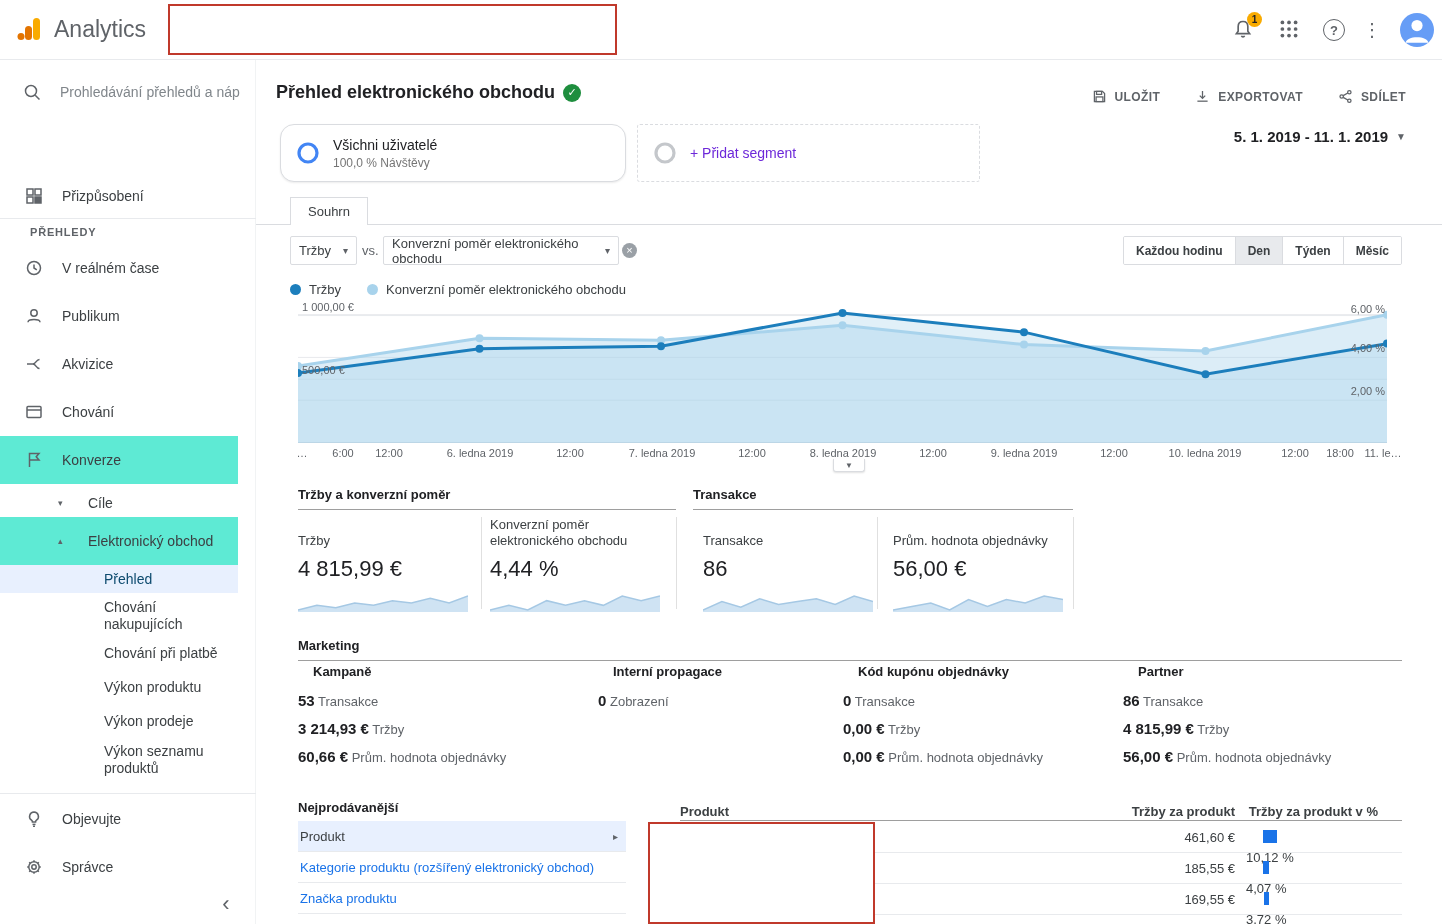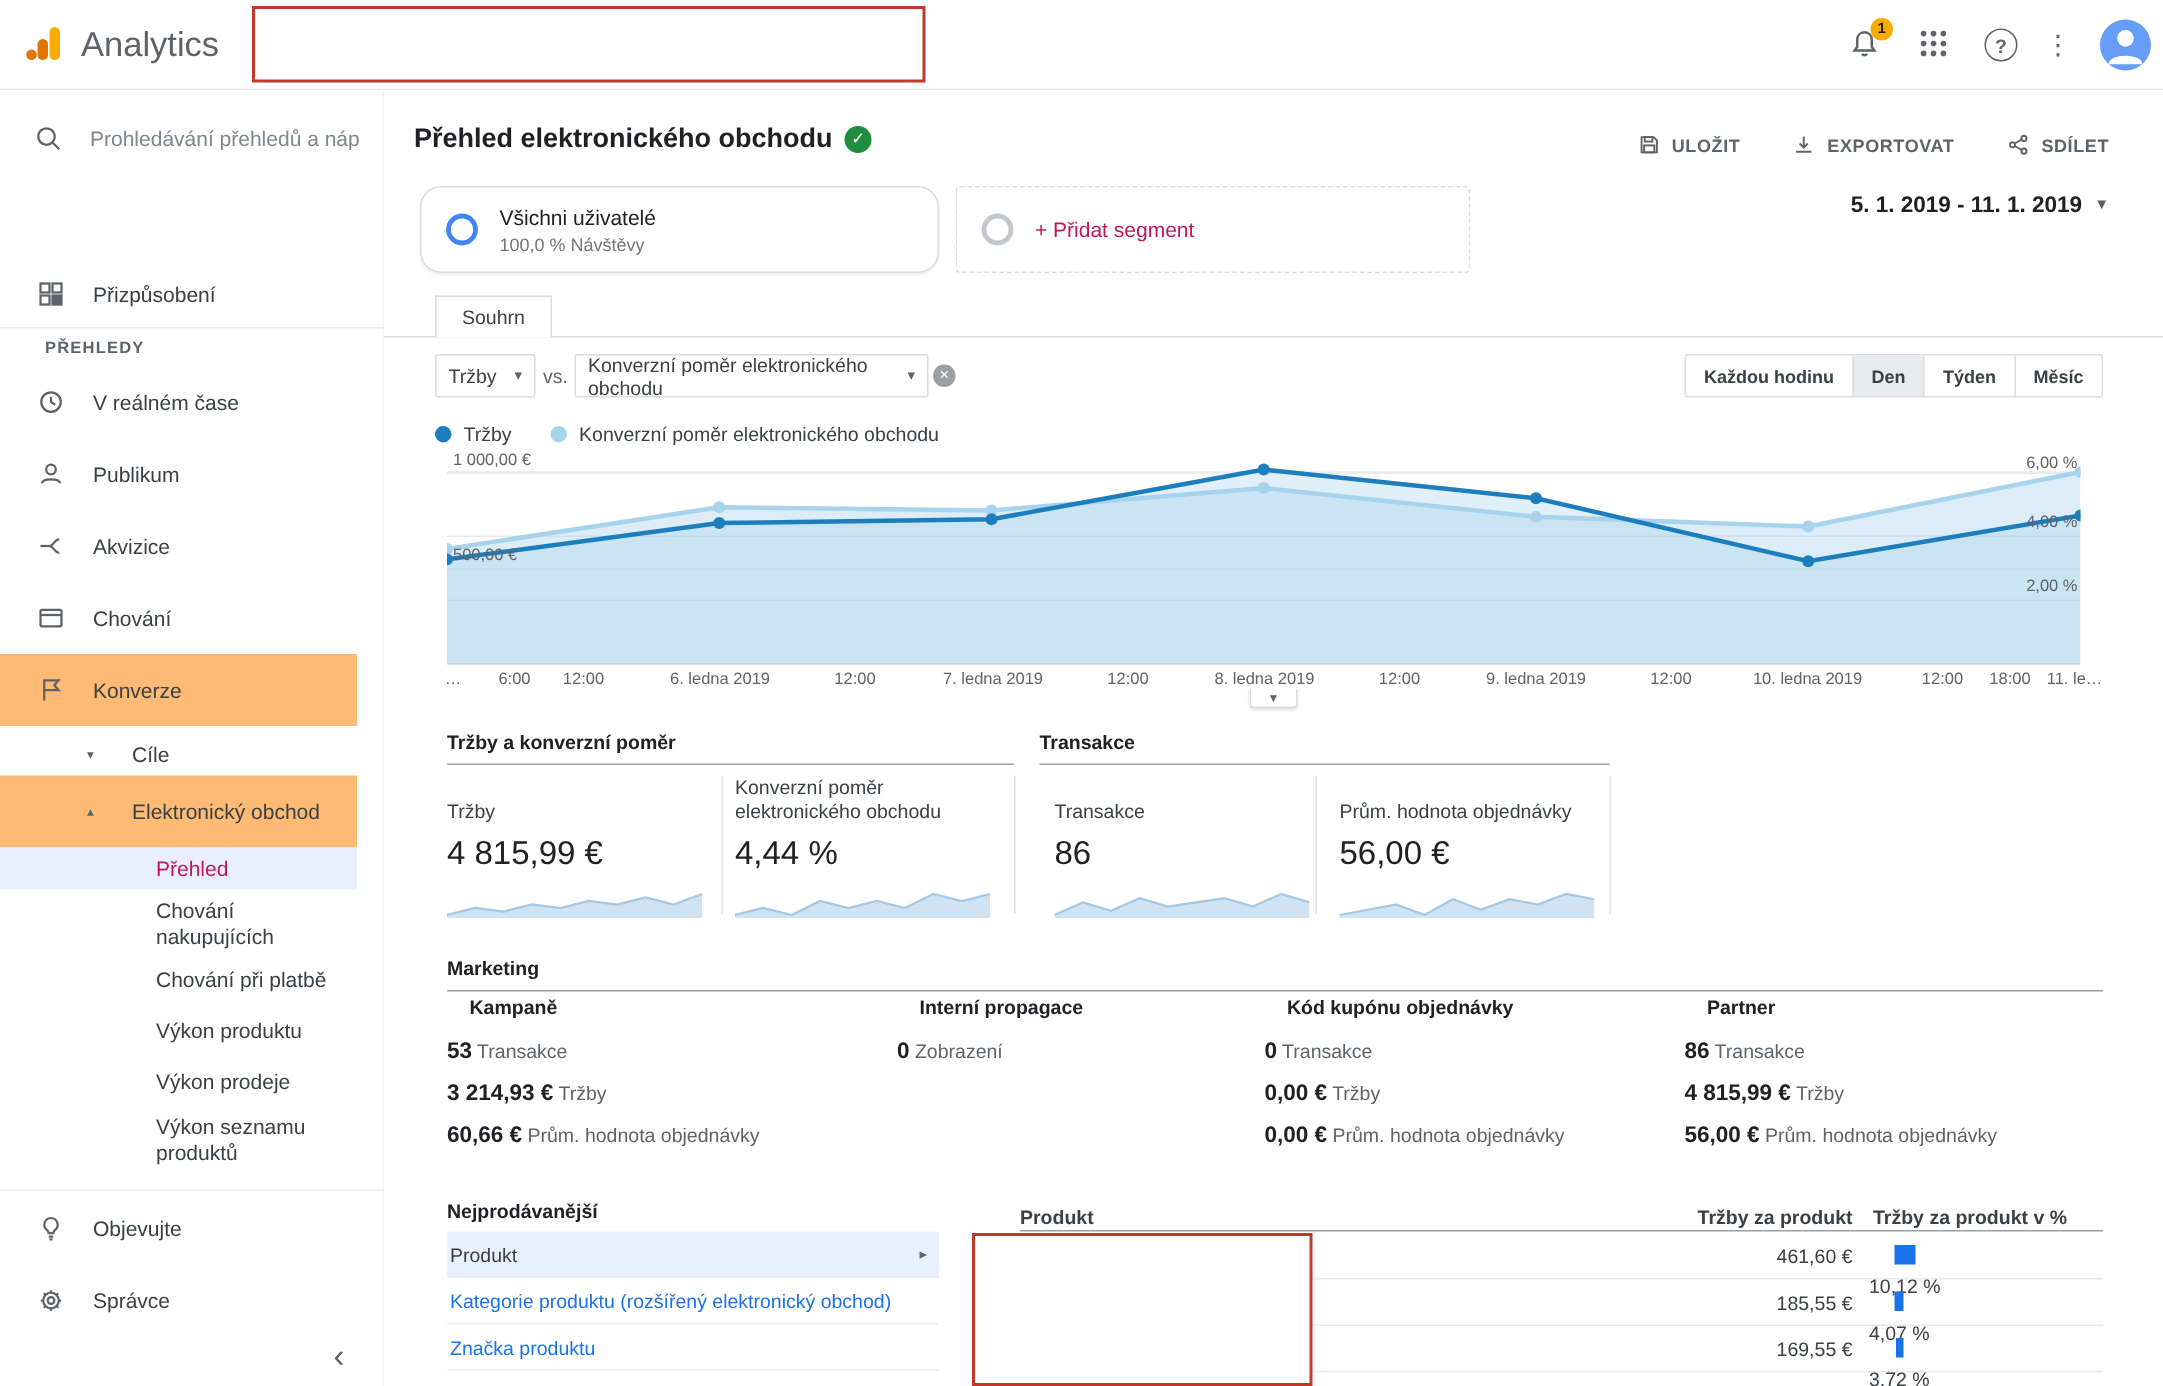--- a/index.html
+++ b/index.html
@@ -26,21 +26,21 @@
   .redaction { position:absolute; background:#fff; border:2px solid #c0392b; z-index:60; }
 
   
   .sidebar { position:absolute; left:0; top:60px; width:256px; height:864px; background:#fff;
              border-right:1px solid #f1f3f4; z-index:5; }
   .sb-row { position:absolute; left:0; width:256px; display:flex; align-items:center; cursor:pointer; }
   .sb-row .ic { position:absolute; left:24px; width:20px; height:20px; }
   .sb-label { position:absolute; left:62px; font-size:14px; color:#3c4043; }
   .sb-sec { position:absolute; left:30px; font-size:11px; font-weight:bold; letter-spacing:.8px; color:#5f6368; }
   .sb-div { position:absolute; left:0; width:256px; border-top:1px solid #e8eaed; }
-  .hl-gray { background:#fdba74; width:238px; }
+  .hl-gray { background:#5eead4; width:238px; }
   .hl-blue { background:#e8f0fe; width:238px; }
   .sb-caret { position:absolute; left:58px; font-size:9px; color:#5f6368; }
   .sb-sub-label { position:absolute; left:88px; font-size:14px; color:#3c4043; line-height:17px; }
   .sb-child-label { position:absolute; left:104px; font-size:14px; color:#3c4043; line-height:17px; }
   .srch-input { border:none; outline:none; background:transparent; font-size:14px; color:#5f6368; width:180px;
                 font-family:"Liberation Sans","DejaVu Sans",sans-serif; }
   .srch-input::placeholder { color:#80868b; opacity:1; }
   .collapse { position:absolute; left:212px; bottom:6px; width:28px; height:28px; color:#5f6368;
               font-size:22px; display:flex; align-items:center; justify-content:center; cursor:pointer; }
 
@@ -243,21 +243,21 @@
     <span class="sb-caret">▾</span>
     <span class="sb-sub-label">Cíle</span>
   </div>
 
   <div class="sb-row hl-gray" style="top:457px; height:48px;">
     <span class="sb-caret">▴</span>
     <span class="sb-sub-label" style="width:130px;">Elektronický obchod</span>
   </div>
 
   <div class="sb-row hl-blue" style="top:505px; height:28px;">
-    <span class="sb-child-label" style="color:#be185d;">Přehled</span>
+    <span class="sb-child-label" style="color:#0c4a6e;">Přehled</span>
   </div>
   <div class="sb-row" style="top:535px; height:42px;">
     <span class="sb-child-label" style="width:112px;">Chování nakupujících</span>
   </div>
   <div class="sb-row" style="top:579px; height:28px;">
     <span class="sb-child-label">Chování při platbě</span>
   </div>
   <div class="sb-row" style="top:613px; height:28px;">
     <span class="sb-child-label">Výkon produktu</span>
   </div>
@@ -333,21 +333,21 @@
     <div>
       <div class="seg-title">Všichni uživatelé</div>
       <div class="seg-sub">100,0 % Návštěvy</div>
     </div>
   </div>
 
   <div class="seg-card dashed" style="left:381px; width:343px;">
     <svg class="icon" width="26" height="26" viewBox="0 0 26 26">
       <circle cx="13" cy="13" r="9" fill="none" stroke="#c4c7cb" stroke-width="3.2"></circle>
     </svg>
-    <div class="seg-title" style="color:#be185d;">+ Přidat segment</div>
+    <div class="seg-title" style="color:#6d28d9;">+ Přidat segment</div>
   </div>
 
   <div class="date-range">
     <span>5. 1. 2019 - 11. 1. 2019</span>
     <span class="caret">▼</span>
   </div>
 
   <div class="tab">
     <span>Souhrn</span>
   </div>

